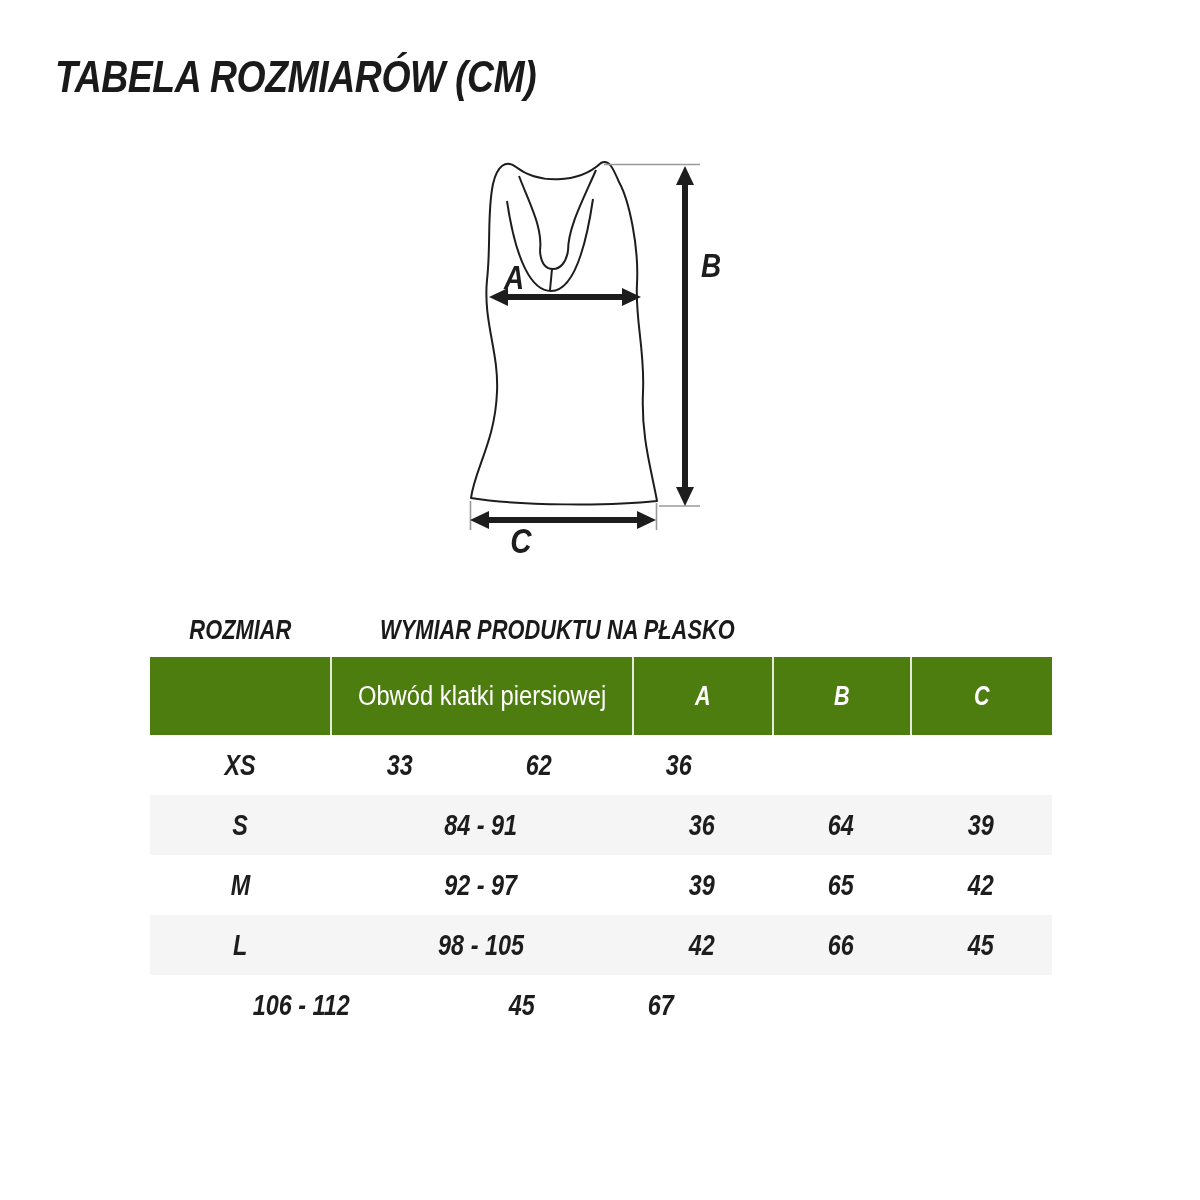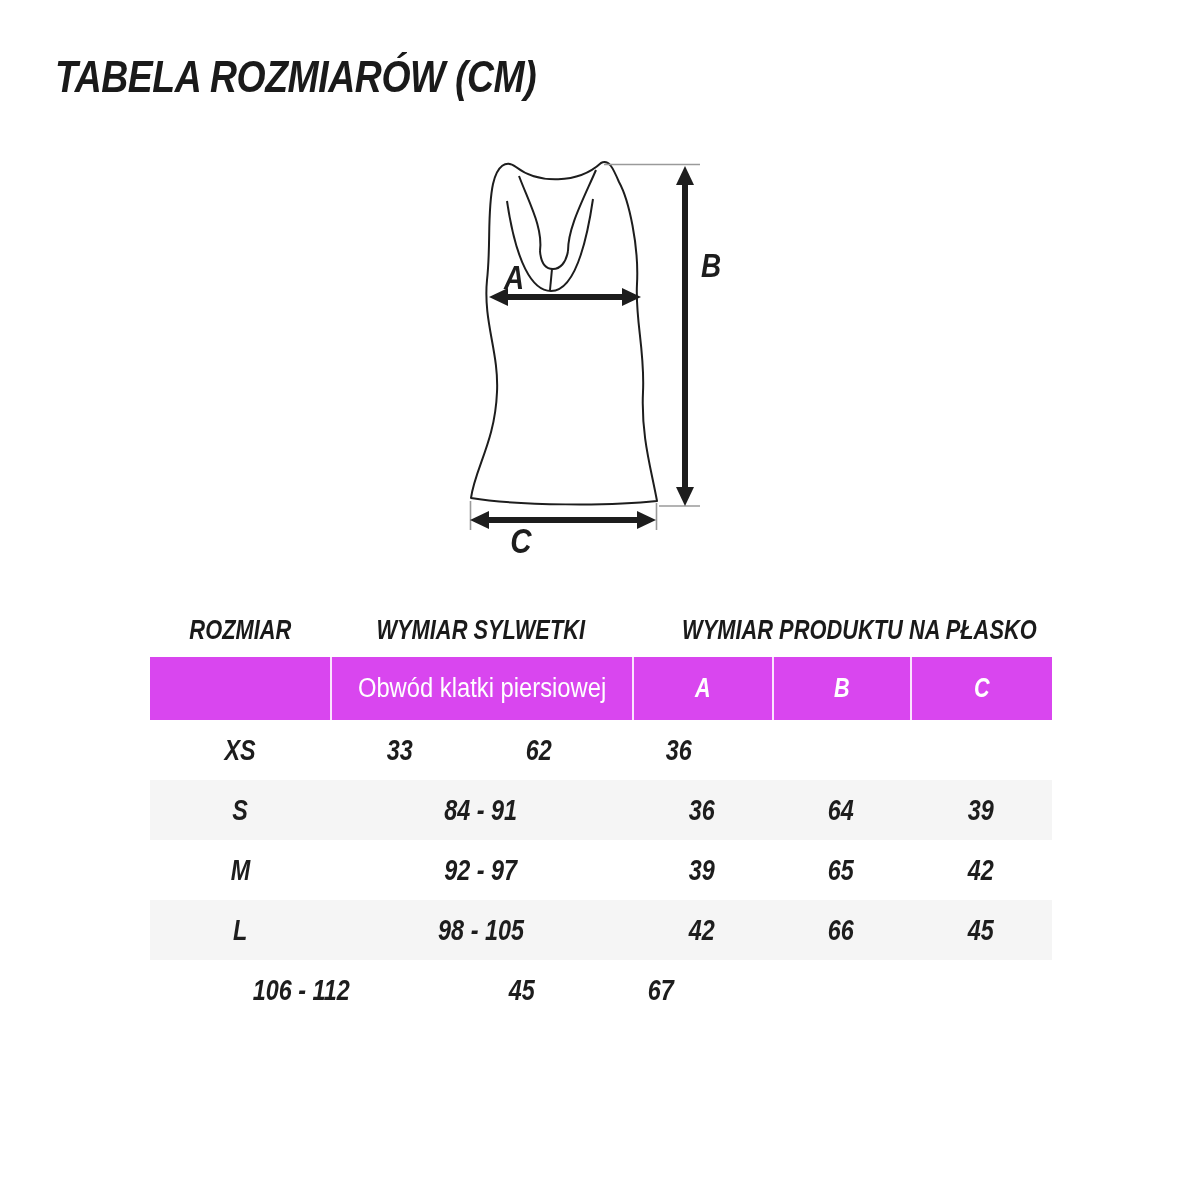--- a/index.html
+++ b/index.html
@@ -26,21 +26,21 @@
   .group-row{display:flex;height:45px;align-items:flex-end;padding-bottom:11px;box-sizing:border-box;}
   .g{text-align:center;}
   .g1{width:180px;}
   .g2{width:302px;}
   .g3{width:420px;}
   .group-label{
     display:inline-block;font-size:28px;font-weight:bold;font-style:italic;
     white-space:nowrap;transform:scaleX(0.78);transform-origin:center;
     color:#1a1a1a;
   }
-  .head-row{display:flex;height:63px;background:#d946ef;}
+  .head-row{display:flex;height:78px;background:#4d7c0f;}
   .head-row .c{border-left:2px solid rgba(255,255,255,0.85);box-sizing:border-box;}
   .head-row .c:first-child{border-left:none;}
   .c{display:flex;align-items:center;justify-content:center;}
   .c1{width:180px;}
   .c2{width:302px;}
   .c3{width:140px;}
   .c4{width:138px;}
   .c5{width:142px;}
   .obwod-label{
     display:inline-block;font-size:27px;font-weight:400;color:#ffffff;
@@ -117,23 +117,20 @@
     <text transform="translate(711,277) scale(0.82,1)" text-anchor="middle" font-size="34">B</text>
     <text transform="translate(521,553) scale(0.82,1)" text-anchor="middle" font-size="36">C</text>
   </svg>
 
   <div class="table-wrap">
 
     <div class="group-row">
       <div class="g g1">
         <span class="group-label">ROZMIAR</span>
       </div>
-      <div class="g g2">
-        <span class="group-label">WYMIAR SYLWETKI</span>
-      </div>
       <div class="g g3">
         <span class="group-label">WYMIAR PRODUKTU NA PŁASKO</span>
       </div>
     </div>
 
     <div class="head-row">
       <div class="c c1"></div>
       <div class="c c2">
         <span class="obwod-label">Obwód klatki piersiowej</span>
       </div>

